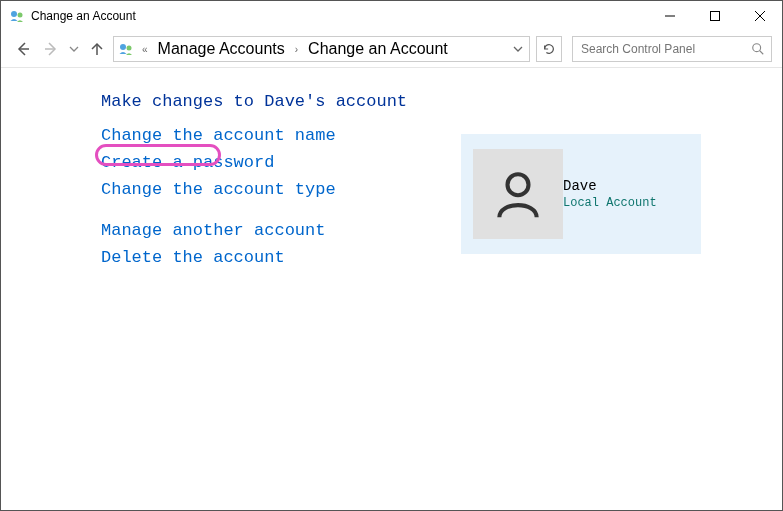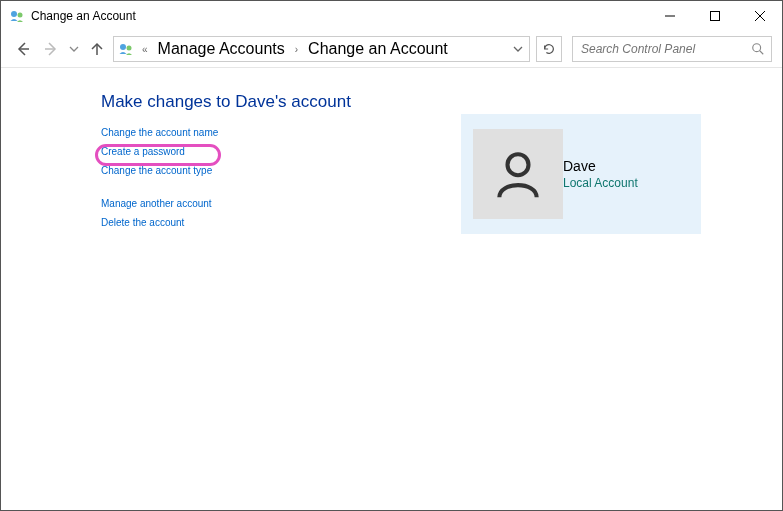--- a/index.html
+++ b/index.html
@@ -66,44 +66,45 @@
   .searchbox {
     width: 200px; height: 26px;
     border: 1px solid #ccc;
     display: flex; align-items: center;
     padding: 0 6px;
     margin-left: 6px;
     color: #777;
     background:#fff;
   }
   .searchbox input {
-    border: none; outline: none; flex: 1; font-size: 12px; color: #555; background: transparent; font-style: italic;
+    border: none; outline: none; flex: 1; font-size: 12px; color: #555; background: transparent;
   }
   .searchbox .mag { width:14px; height:14px; }
 
   .divider { height:1px; background:#e6e6e6; margin: 0; }
 
   
   .content {
     padding: 24px 24px 24px 100px;
     display: flex;
-    align-items: flex-start;
+    align-items: center;
     gap: 40px;
+    font-family: Liberation Mono, monospace;
   }
   .left-col { width: 320px; }
   .heading {
     color: #003399;
     font-size: 17px;
     font-weight: 400;
     margin: 0 0 14px 0;
   }
   .action-link {
     display: block;
     color: #0066cc;
-    font-size: 10px;
+    font-size: 17px;
     margin: 6px 0;
     padding: 1px 0;
     text-decoration: none;
     width: fit-content;
   }
   .action-link.spacer-top { margin-top: 20px; }
   .highlight-oval {
     position: absolute;
     border: 3px solid #e44fc0;
     border-radius: 14px;

